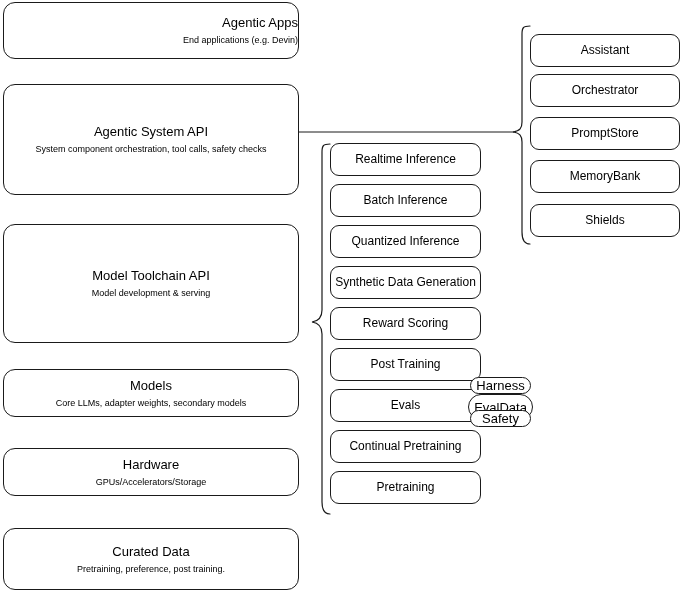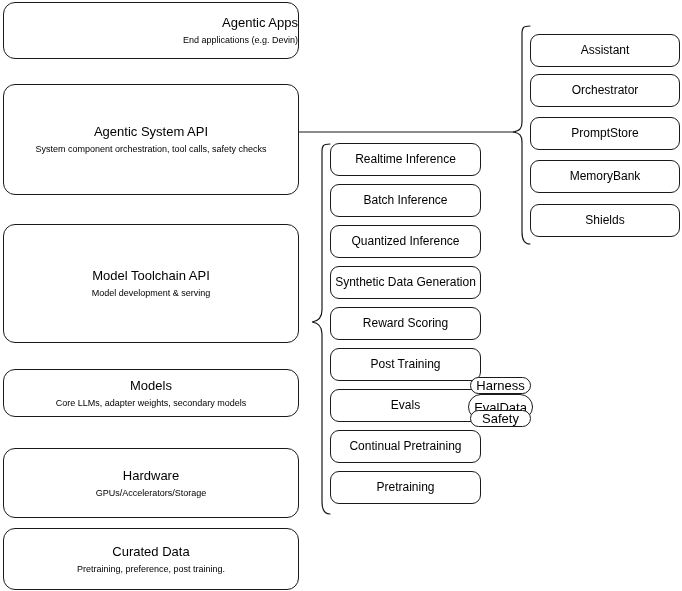--- a/index.html
+++ b/index.html
@@ -116,21 +116,21 @@
   <div class="node layer-card" style="top:224px; height:119px;">
     <div class="title">Model Toolchain API</div>
     <div class="subtitle">Model development &amp; serving</div>
   </div>
 
   <div class="node layer-card" style="top:369px; height:48px;">
     <div class="title">Models</div>
     <div class="subtitle">Core LLMs, adapter weights, secondary models</div>
   </div>
 
-  <div class="node layer-card" style="top:448px; height:70px;">
+  <div class="node layer-card" style="top:448px; height:48px;">
     <div class="title">Hardware</div>
     <div class="subtitle">GPUs/Accelerators/Storage</div>
   </div>
 
   <div class="node layer-card" style="top:528px; height:62px;">
     <div class="title">Curated Data</div>
     <div class="subtitle">Pretraining, preference, post training.</div>
   </div>
 
   <div class="connector" style="left:298px; top:124px;">

